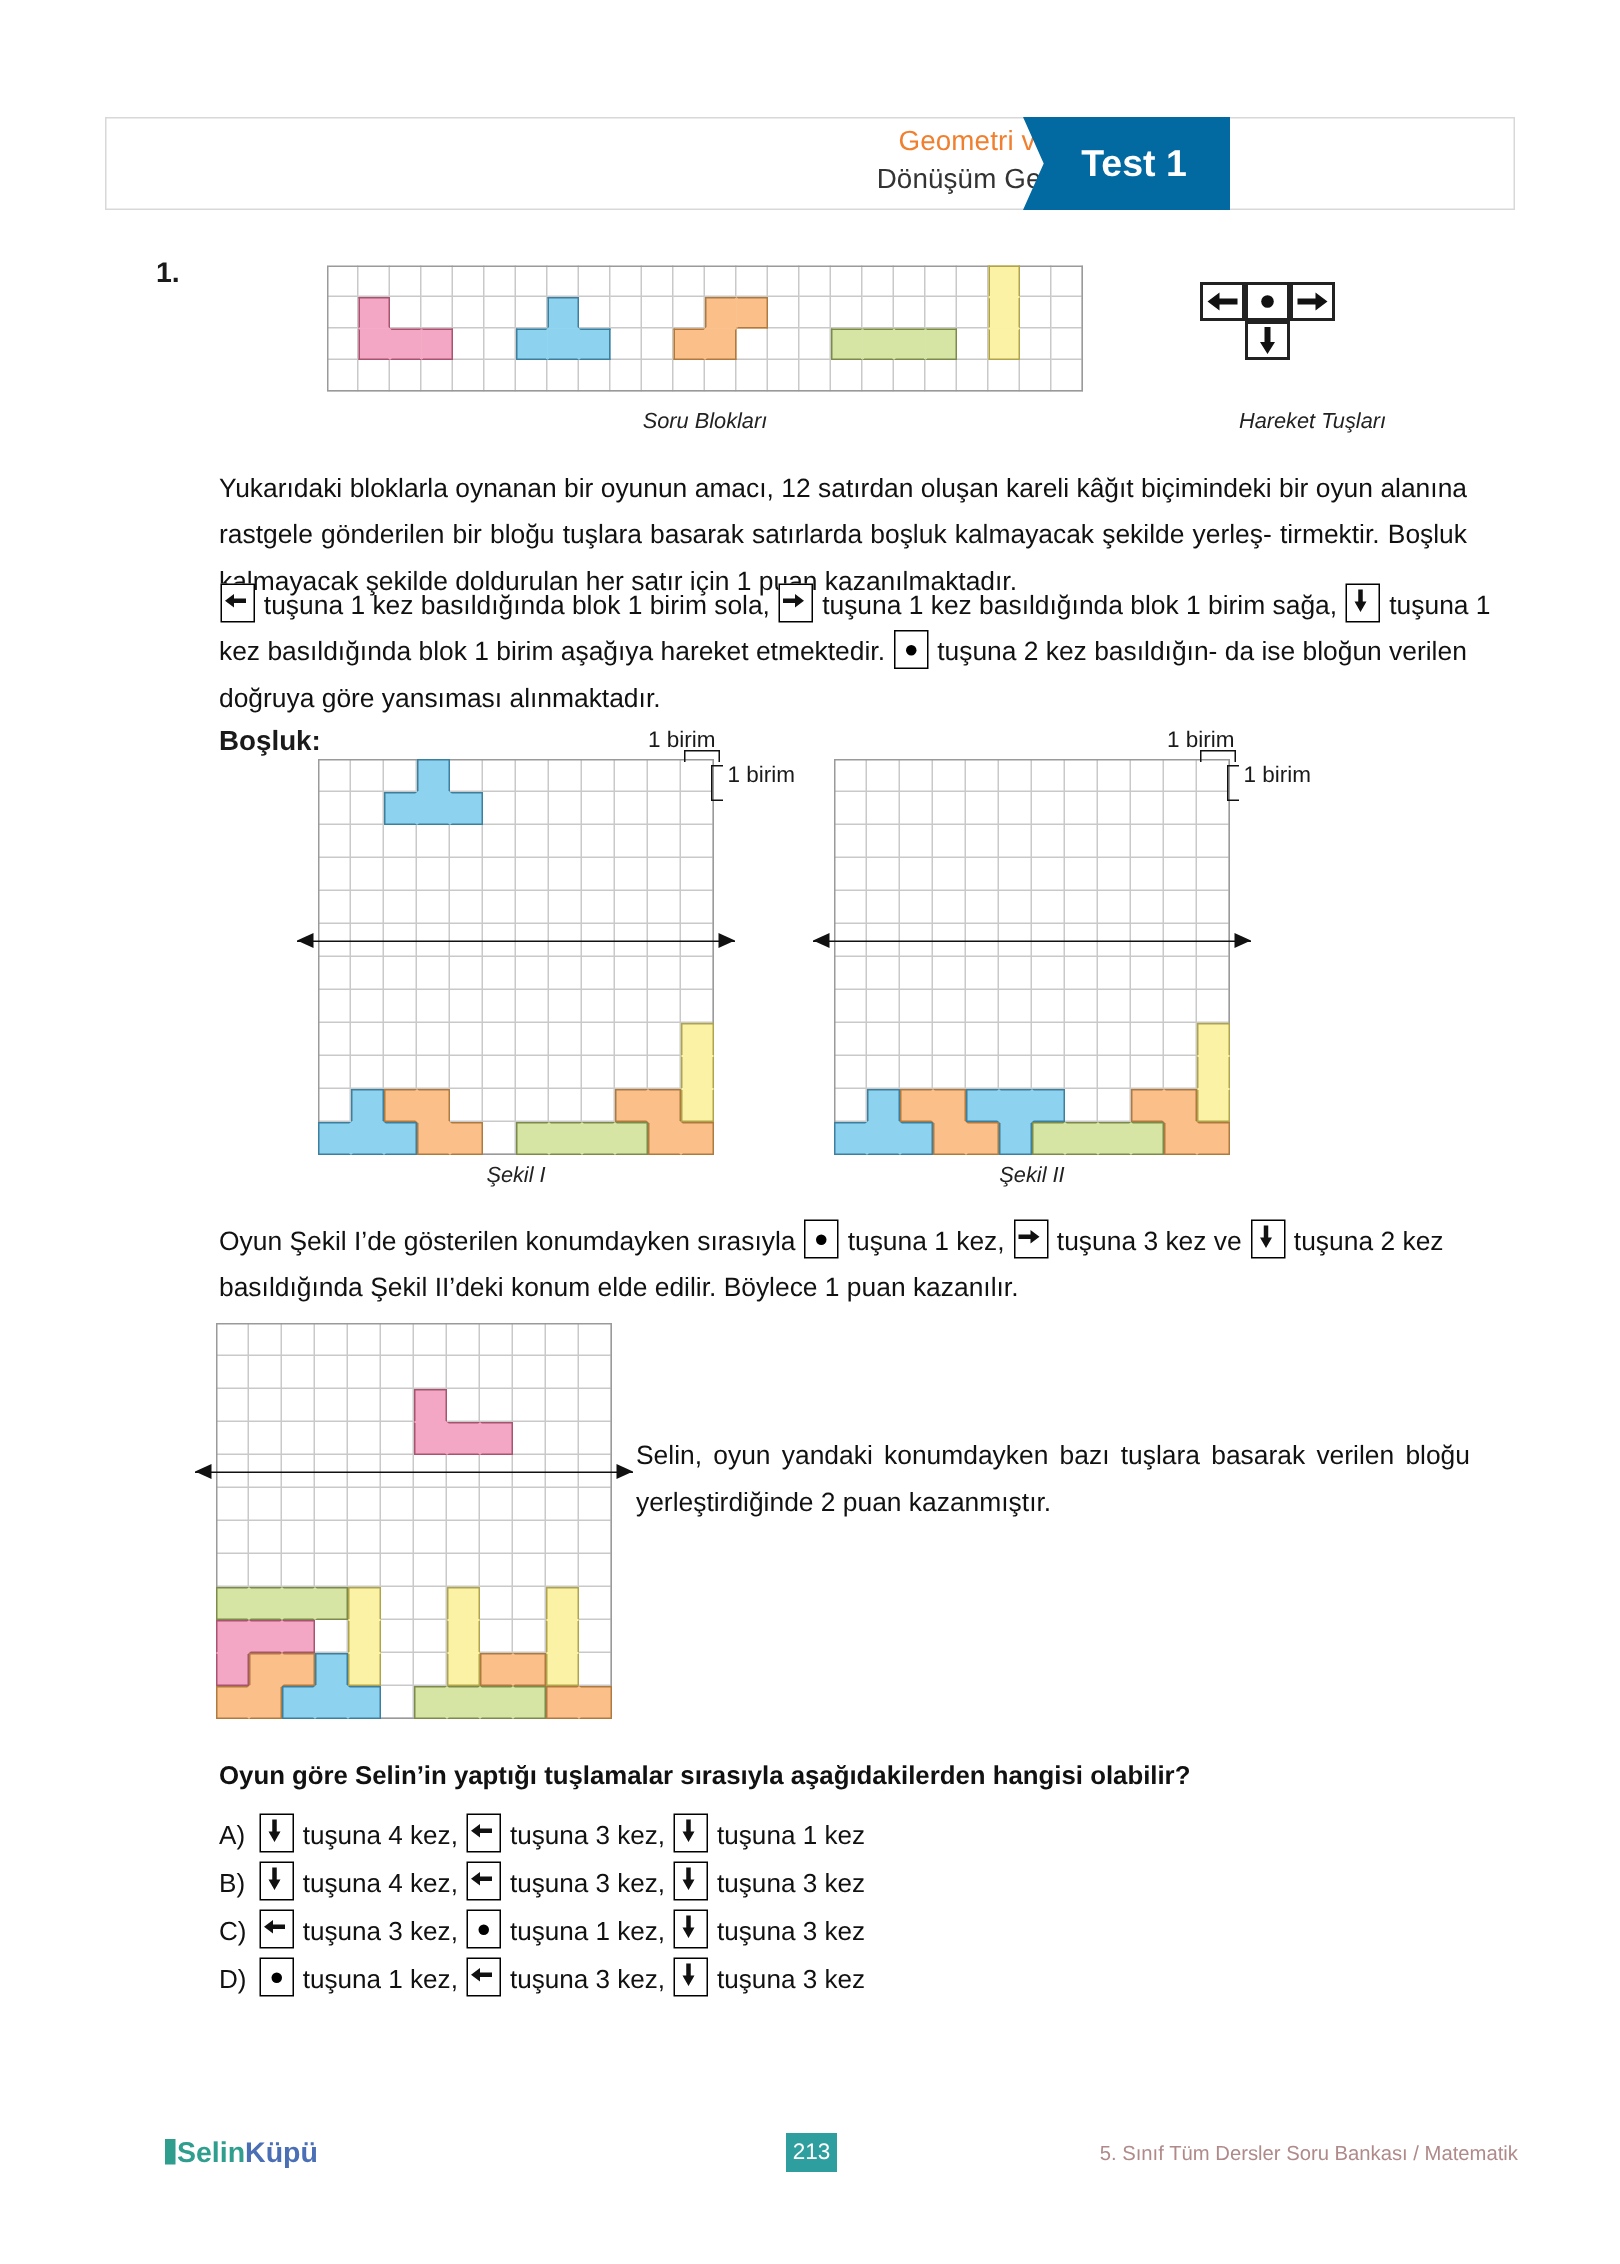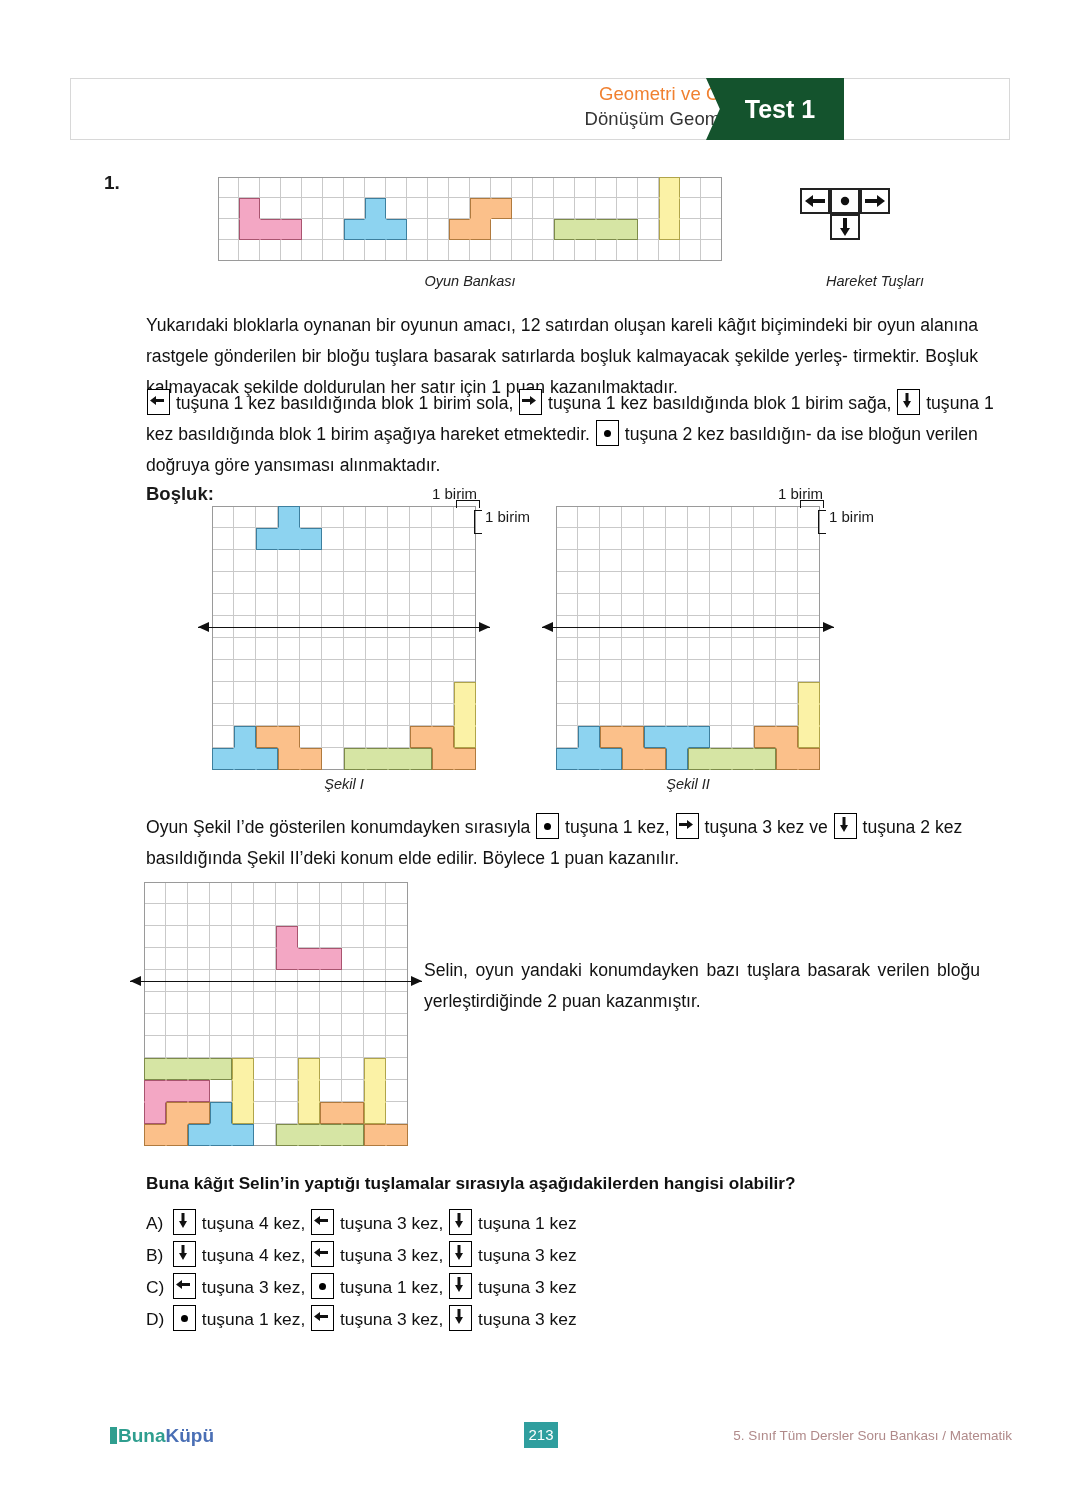--- a/index.html
+++ b/index.html
@@ -11,21 +11,21 @@
 
   
   #header{position:absolute;left:70px;top:78px;width:940px;height:62px;}
   .hdr-box{position:absolute;left:0;top:0;width:940px;height:62px;
     border:1px solid #d8d8d8;background:#fff;box-sizing:border-box;}
   .hdr-titles{position:absolute;right:250px;top:5px;text-align:right;line-height:1.22;}
   .hdr-sub{font-size:18.5px;color:#f08030;letter-spacing:.1px;}
   .hdr-main{font-size:18.5px;color:#333;letter-spacing:.1px;margin-top:2px;}
   .ribbon{position:absolute;top:0;height:62px;display:flex;align-items:center;
     justify-content:center;color:#fff;font-weight:bold;font-size:25px;}
-  .ribbon-red{right:166px;width:128px;background:#14532d;
+  .ribbon-red{right:190px;width:128px;background:#0369a1;
     clip-path:polygon(0 0,100% 0,100% 100%,0 100%,10% 50%);padding-left:10px;}
   .ribbon-orange{right:0;width:184px;background:#f5992d;
     clip-path:polygon(0 0,100% 0,100% 100%,0 100%,9% 50%);padding-left:8px;}
 
   
   .qnum{position:absolute;left:104px;top:172px;font-size:19px;font-weight:bold;}
   .cap{font-style:italic;font-size:14.5px;color:#222;text-align:center;}
   .para{font-size:17.6px;line-height:31px;color:#111;text-align:justify;}
 
   
@@ -190,21 +190,21 @@
     <div class="blk" style="left: 231px; top: 42px; width: 21px; height: 21px; background: rgb(251, 192, 138); border-width: 1.6px 1px 1.6px 1.6px; border-style: solid; border-color: rgb(176, 122, 62) rgb(251, 192, 138) rgb(176, 122, 62) rgb(176, 122, 62);"></div>
     <div class="blk" style="left: 252px; top: 42px; width: 21px; height: 21px; background: rgb(251, 192, 138); border-width: 1px 1.6px 1.6px 1px; border-style: solid; border-color: rgb(251, 192, 138) rgb(176, 122, 62) rgb(176, 122, 62) rgb(251, 192, 138);"></div>
     <div class="blk" style="left: 336px; top: 42px; width: 21px; height: 21px; background: rgb(214, 229, 164); border-width: 1.6px 1px 1.6px 1.6px; border-style: solid; border-color: rgb(125, 139, 74) rgb(214, 229, 164) rgb(125, 139, 74) rgb(125, 139, 74);"></div>
     <div class="blk" style="left: 357px; top: 42px; width: 21px; height: 21px; background: rgb(214, 229, 164); border-width: 1.6px 1px; border-style: solid; border-color: rgb(125, 139, 74) rgb(214, 229, 164);"></div>
     <div class="blk" style="left: 378px; top: 42px; width: 21px; height: 21px; background: rgb(214, 229, 164); border-width: 1.6px 1px; border-style: solid; border-color: rgb(125, 139, 74) rgb(214, 229, 164);"></div>
     <div class="blk" style="left: 399px; top: 42px; width: 21px; height: 21px; background: rgb(214, 229, 164); border-width: 1.6px 1.6px 1.6px 1px; border-style: solid; border-color: rgb(125, 139, 74) rgb(125, 139, 74) rgb(125, 139, 74) rgb(214, 229, 164);"></div>
     <div class="blk" style="left: 441px; top: 0px; width: 21px; height: 21px; background: rgb(251, 242, 166); border-width: 1.6px 1.6px 1px; border-style: solid; border-color: rgb(176, 164, 74) rgb(176, 164, 74) rgb(251, 242, 166);"></div>
     <div class="blk" style="left: 441px; top: 21px; width: 21px; height: 21px; background: rgb(251, 242, 166); border-width: 1px 1.6px; border-style: solid; border-color: rgb(251, 242, 166) rgb(176, 164, 74);"></div>
     <div class="blk" style="left: 441px; top: 42px; width: 21px; height: 21px; background: rgb(251, 242, 166); border-width: 1px 1.6px 1.6px; border-style: solid; border-color: rgb(251, 242, 166) rgb(176, 164, 74) rgb(176, 164, 74);"></div>
   </div>
-<div class="cap" style="position:absolute;left:218px;top:273px;width:504px;">Oyun Bankası</div>
+<div class="cap" style="position:absolute;left:218px;top:273px;width:504px;">Soru Blokları</div>
 
 <div id="keysfig">
   <div class="kcell" style="left:0;top:0;">
     <svg width="26" height="22" viewBox="0 0 26 22">
         <path d="M3 11 L11 5 L11 9 L23 9 L23 13 L11 13 L11 17 Z" fill="#111"></path>
       </svg>
   </div>
   <div class="kcell" style="left:30px;top:0;">
     <svg width="26" height="22" viewBox="0 0 26 22">
         <circle cx="13" cy="11" r="4.2" fill="#111"></circle>
@@ -821,21 +821,21 @@
     <div class="blk" style="left: 176px; top: 242px; width: 22px; height: 22px; background: rgb(214, 229, 164); border-width: 1.6px 1px; border-style: solid; border-color: rgb(125, 139, 74) rgb(214, 229, 164);"></div>
     <div class="blk" style="left: 198px; top: 242px; width: 22px; height: 22px; background: rgb(214, 229, 164); border-width: 1.6px 1.6px 1.6px 1px; border-style: solid; border-color: rgb(125, 139, 74) rgb(125, 139, 74) rgb(125, 139, 74) rgb(214, 229, 164);"></div>
     <div class="blk" style="left: 220px; top: 242px; width: 22px; height: 22px; background: rgb(251, 192, 138); border-width: 1.6px 1px 1.6px 1.6px; border-style: solid; border-color: rgb(176, 122, 62) rgb(251, 192, 138) rgb(176, 122, 62) rgb(176, 122, 62);"></div>
     <div class="blk" style="left: 242px; top: 242px; width: 22px; height: 22px; background: rgb(251, 192, 138); border-width: 1.6px 1.6px 1.6px 1px; border-style: solid; border-color: rgb(176, 122, 62) rgb(176, 122, 62) rgb(176, 122, 62) rgb(251, 192, 138);"></div>
   </div>
 <div class="para" style="position:absolute;left:424px;top:955px;width:556px;">
   <span>Selin, oyun yandaki konumdayken bazı tuşlara basarak verilen</span>
   <span>bloğu yerleştirdiğinde 2 puan kazanmıştır.</span>
 </div>
 
-<div class="qstrong">Buna kâğıt Selin’in yaptığı tuşlamalar sırasıyla aşağıdakilerden hangisi olabilir?</div>
+<div class="qstrong">Oyun göre Selin’in yaptığı tuşlamalar sırasıyla aşağıdakilerden hangisi olabilir?</div>
 <div id="options">
     <div class="opt" style="left: 146px; top: 1209px;"><span class="lab">A)</span><span class="key"><svg width="18" height="21" viewBox="0 0 18 21">
           <path d="M9 18 L5 11 L7.5 11 L7.5 3 L10.5 3 L10.5 11 L13 11 Z" fill="#111"></path>
         </svg></span><span> tuşuna 4 kez, </span><span class="key"><svg width="18" height="21" viewBox="0 0 18 21">
           <path d="M2 10.5 L8 6 L8 9 L16 9 L16 12 L8 12 L8 15 Z" fill="#111"></path>
         </svg></span><span> tuşuna 3 kez, </span><span class="key"><svg width="18" height="21" viewBox="0 0 18 21">
           <path d="M9 18 L5 11 L7.5 11 L7.5 3 L10.5 3 L10.5 11 L13 11 Z" fill="#111"></path>
         </svg></span><span> tuşuna 1 kez </span></div>
     <div class="opt" style="left: 146px; top: 1241px;"><span class="lab">B)</span><span class="key"><svg width="18" height="21" viewBox="0 0 18 21">
           <path d="M9 18 L5 11 L7.5 11 L7.5 3 L10.5 3 L10.5 11 L13 11 Z" fill="#111"></path>
@@ -851,17 +851,17 @@
         </svg></span><span> tuşuna 3 kez </span></div>
     <div class="opt" style="left: 146px; top: 1305px;"><span class="lab">D)</span><span class="key dot"></span><span> tuşuna 1 kez, </span><span class="key"><svg width="18" height="21" viewBox="0 0 18 21">
           <path d="M2 10.5 L8 6 L8 9 L16 9 L16 12 L8 12 L8 15 Z" fill="#111"></path>
         </svg></span><span> tuşuna 3 kez, </span><span class="key"><svg width="18" height="21" viewBox="0 0 18 21">
           <path d="M9 18 L5 11 L7.5 11 L7.5 3 L10.5 3 L10.5 11 L13 11 Z" fill="#111"></path>
         </svg></span><span> tuşuna 3 kez </span></div>
   </div>
 
 <div id="footer">
   <div class="logo">
-    <span class="bar"></span><span class="b1">Buna</span><span class="b2">Küpü</span>
+    <span class="bar"></span><span class="b1">Selin</span><span class="b2">Küpü</span>
   </div>
   <div class="pagenum">213</div>
   <div class="fright">5. Sınıf Tüm Dersler Soru Bankası / Matematik</div>
 </div>
 
 </body></html>

